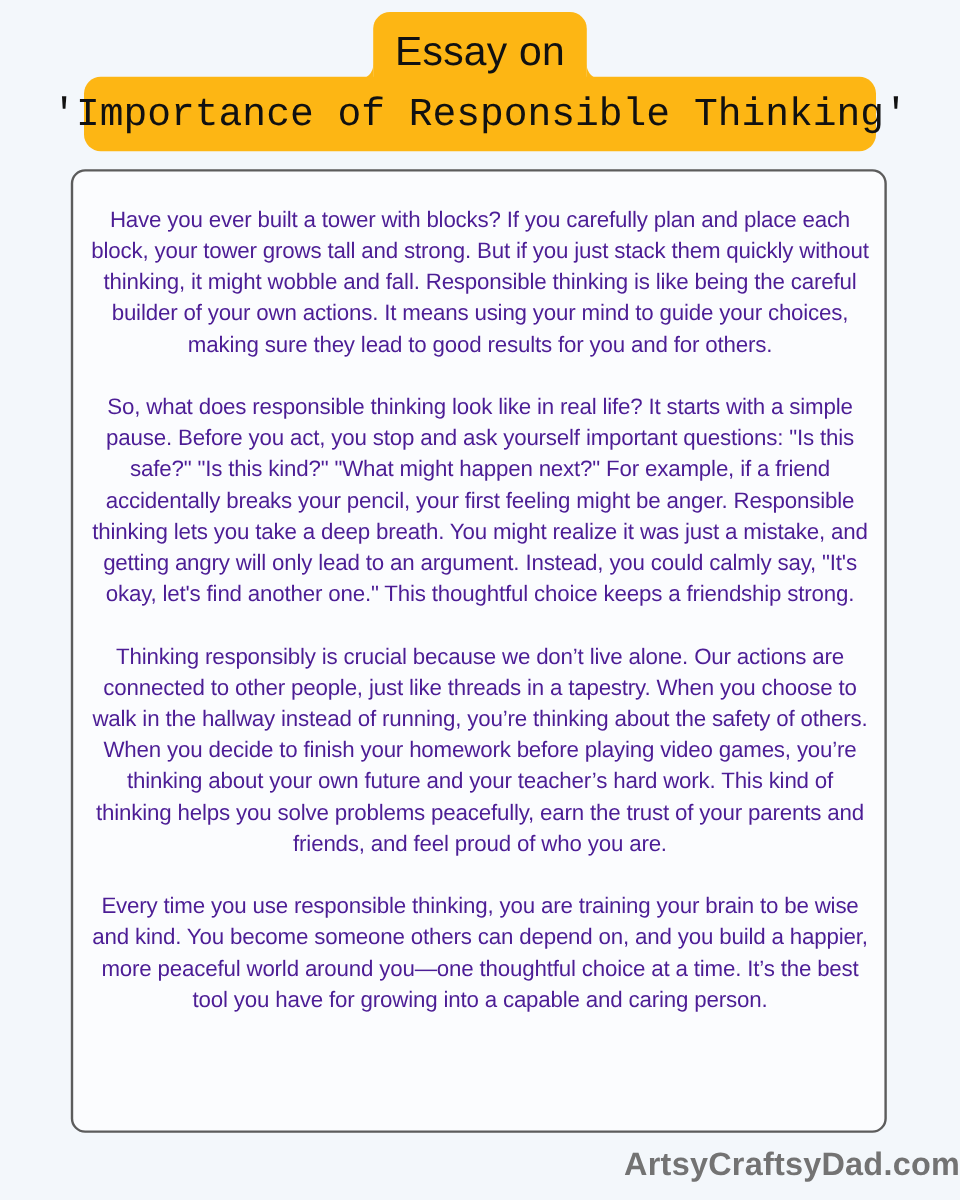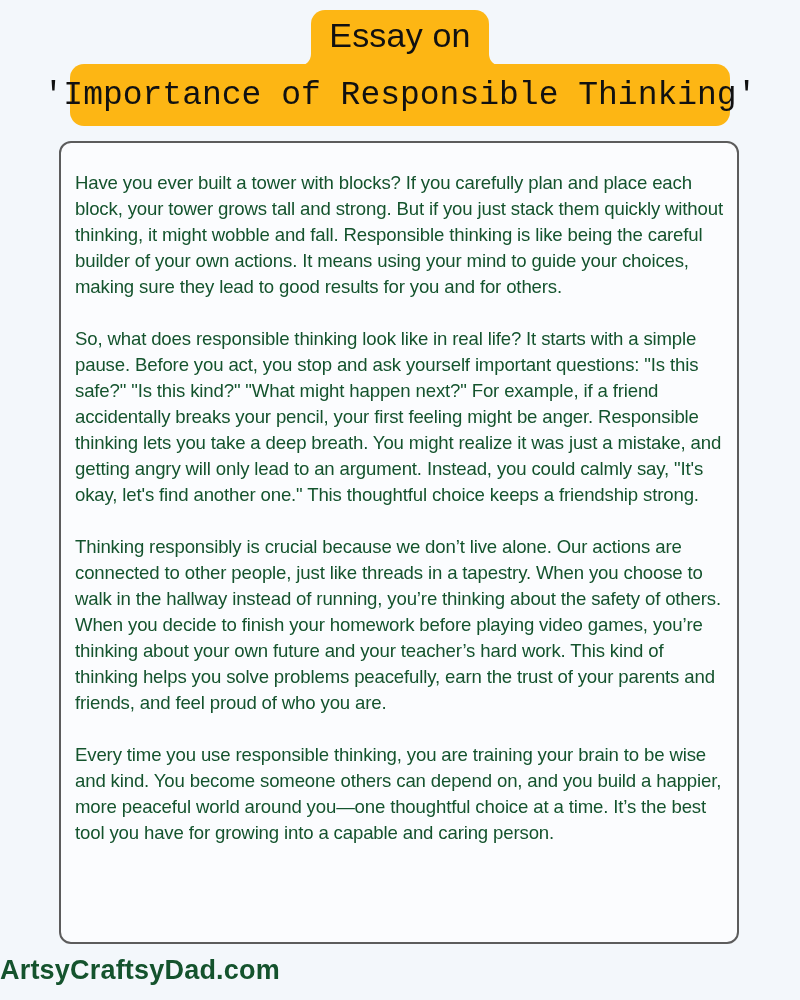--- a/index.html
+++ b/index.html
@@ -16,21 +16,21 @@
   }
   .title-top {
     position: absolute;
     left: 311px;
     top: 10px;
     width: 178px;
     height: 60px;
     background: #fdb614;
     border-radius: 14px 14px 0 0;
     display: flex;
-    align-items: flex-start;
+    align-items: center;
     justify-content: center;
     font-size: 34px;
     color: #111;
     letter-spacing: 0.2px;
   }
   .title-top span {
     margin-top: 6px;
   }
   .title-bottom {
     position: absolute;
@@ -79,33 +79,34 @@
     box-sizing: border-box;
     border: 2px solid #5c5c5c;
     border-radius: 12px;
     background: #fbfcfe;
     padding: 27px 12px 0 14px;
   }
   .para {
     margin: 0 0 26px 0;
     font-size: 18.6px;
     line-height: 26px;
-    color: #14532d;
+    color: #4c1d95;
     letter-spacing: -0.15px;
     word-spacing: 0px;
+    text-align: center;
   }
   .footer {
     position: absolute;
     left: 0;
     top: 955px;
     width: 800px;
-    text-align: left;
+    text-align: right;
     font-size: 27px;
     font-weight: bold;
-    color: #14532d;
+    color: #737373;
     letter-spacing: 0.2px;
   }
 </style>
 </head>
 <body>
 
 <div class="fillet left"></div>
 <div class="fillet right"></div>
 
 <div class="title-top">

